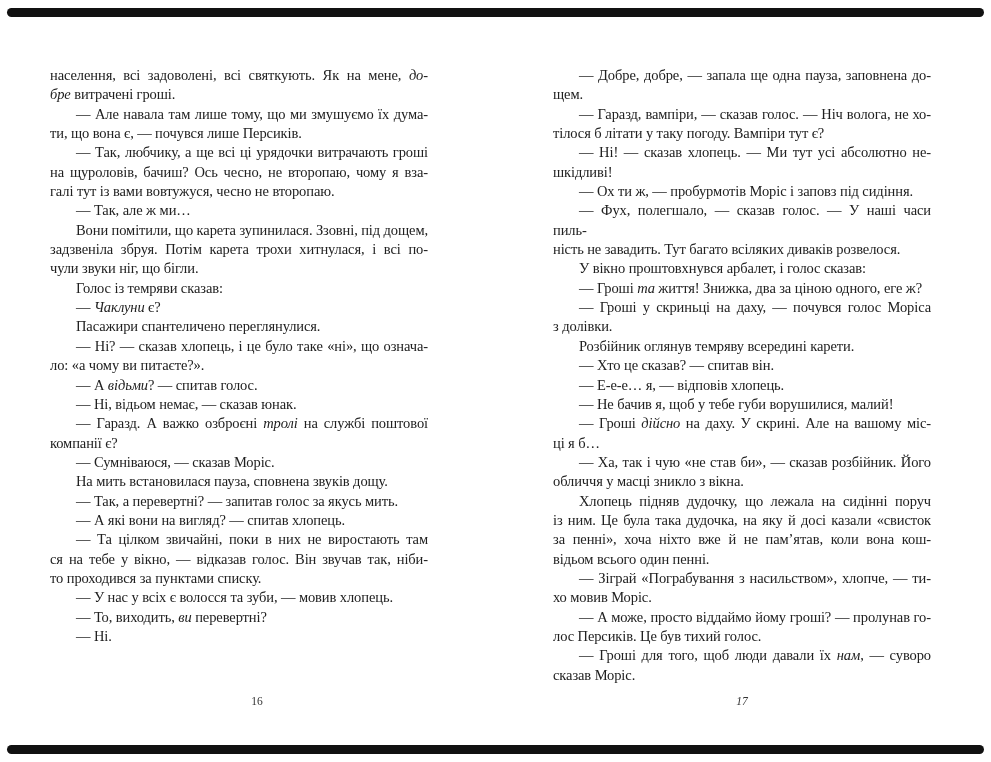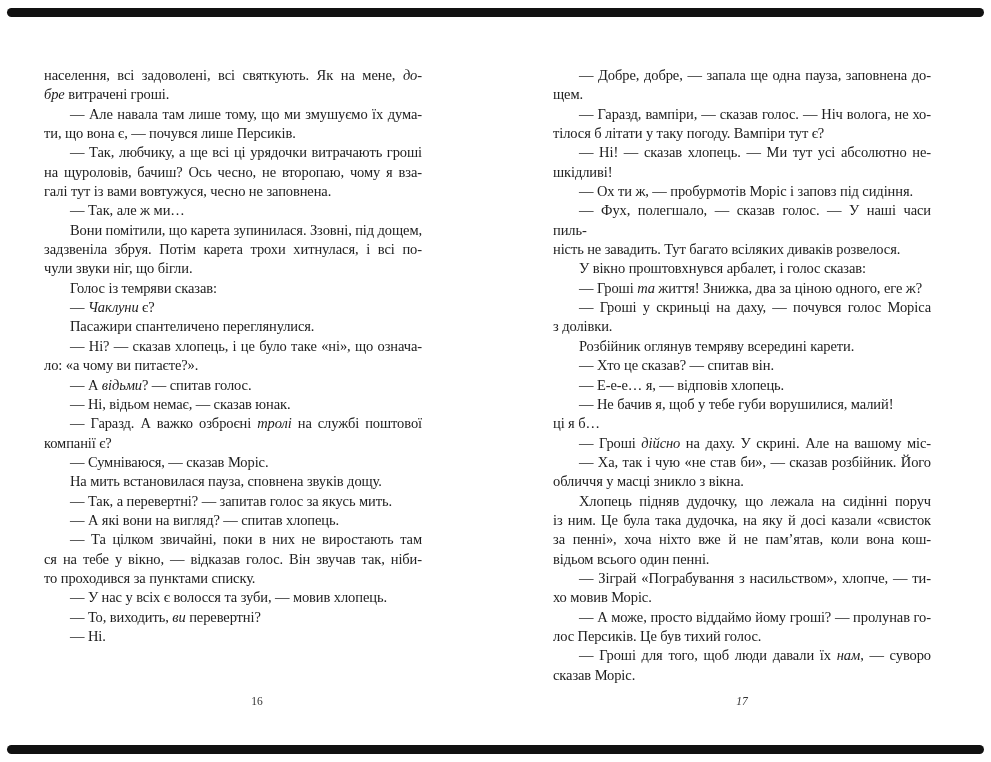--- a/index.html
+++ b/index.html
@@ -27,21 +27,21 @@
   .edge-bar.bottom { top: 745px; }
 
   .text-block {
     position: absolute;
     top: 66px;
     width: 378px;
     font-size: 14.5px;
     line-height: 19.35px;
     letter-spacing: -0.1px;
   }
-  .text-block.left-page  { left: 44px; }
+  .text-block.left-page  { left: 50px; }
   .text-block.right-page { left: 553px; }
 
   .line {
     text-align: justify;
     text-align-last: justify;
     white-space: normal;
   }
   .line.end { text-align-last: left; }
   .line.indent { text-indent: 26px; }
 
@@ -62,21 +62,21 @@
 <div class="edge-bar top"></div>
 <div class="edge-bar bottom"></div>
 
 <div class="text-block left-page">
     <div class="line">населення, всі задоволені, всі святкують. Як на мене, <i>до-</i></div>
     <div class="line end"><i>бре</i> витрачені гроші.</div>
     <div class="line indent">— Але навала там лише тому, що ми змушуємо їх дума-</div>
     <div class="line end">ти, що вона є, — почувся лише Персиків.</div>
     <div class="line indent">— Так, любчику, а ще всі ці урядочки витрачають гроші</div>
     <div class="line">на щуроловів, бачиш? Ось чесно, не второпаю, чому я вза-</div>
-    <div class="line end">галі тут із вами вовтужуся, чесно не заповнена.</div>
+    <div class="line end">галі тут із вами вовтужуся, чесно не второпаю.</div>
     <div class="line indent end">— Так, але ж ми…</div>
     <div class="line indent">Вони помітили, що карета зупинилася. Ззовні, під дощем,</div>
     <div class="line">задзвеніла збруя. Потім карета трохи хитнулася, і всі по-</div>
     <div class="line end">чули звуки ніг, що бігли.</div>
     <div class="line indent end">Голос із темряви сказав:</div>
     <div class="line indent end">— <i>Чаклуни</i> є?</div>
     <div class="line indent end">Пасажири спантеличено переглянулися.</div>
     <div class="line indent">— Ні? — сказав хлопець, і це було таке «ні», що означа-</div>
     <div class="line end">ло: «а чому ви питаєте?».</div>
     <div class="line indent end">— А <i>відьми</i>? — спитав голос.</div>
@@ -105,22 +105,22 @@
     <div class="line indent">— Фух, полегшало, — сказав голос. — У наші часи пиль-</div>
     <div class="line end">ність не завадить. Тут багато всіляких диваків розвелося.</div>
     <div class="line indent end">У вікно проштовхнувся арбалет, і голос сказав:</div>
     <div class="line indent end">— Гроші <i>та</i> життя! Знижка, два за ціною одного, еге ж?</div>
     <div class="line indent">— Гроші у скриньці на даху, — почувся голос Моріса</div>
     <div class="line end">з долівки.</div>
     <div class="line indent end">Розбійник оглянув темряву всередині карети.</div>
     <div class="line indent end">— Хто це сказав? — спитав він.</div>
     <div class="line indent end">— Е-е-е… я, — відповів хлопець.</div>
     <div class="line indent end">— Не бачив я, щоб у тебе губи ворушилися, малий!</div>
+    <div class="line indent">— Гроші <i>дійсно</i> на даху. У скрині. Але на вашому міс-</div>
     <div class="line end">ці я б…</div>
-    <div class="line indent">— Гроші <i>дійсно</i> на даху. У скрині. Але на вашому міс-</div>
     <div class="line indent">— Ха, так і чую «не став би», — сказав розбійник. Його</div>
     <div class="line end">обличчя у масці зникло з вікна.</div>
     <div class="line indent">Хлопець підняв дудочку, що лежала на сидінні поруч</div>
     <div class="line">із ним. Це була така дудочка, на яку й досі казали «свисток</div>
     <div class="line">за пенні», хоча ніхто вже й не пам’ятав, коли вона кош-</div>
     <div class="line end">відьом всього один пенні.</div>
     <div class="line indent">— Зіграй «Пограбування з насильством», хлопче, — ти-</div>
     <div class="line end">хо мовив Моріс.</div>
     <div class="line indent">— А може, просто віддаймо йому гроші? — пролунав го-</div>
     <div class="line end">лос Персиків. Це був тихий голос.</div>

